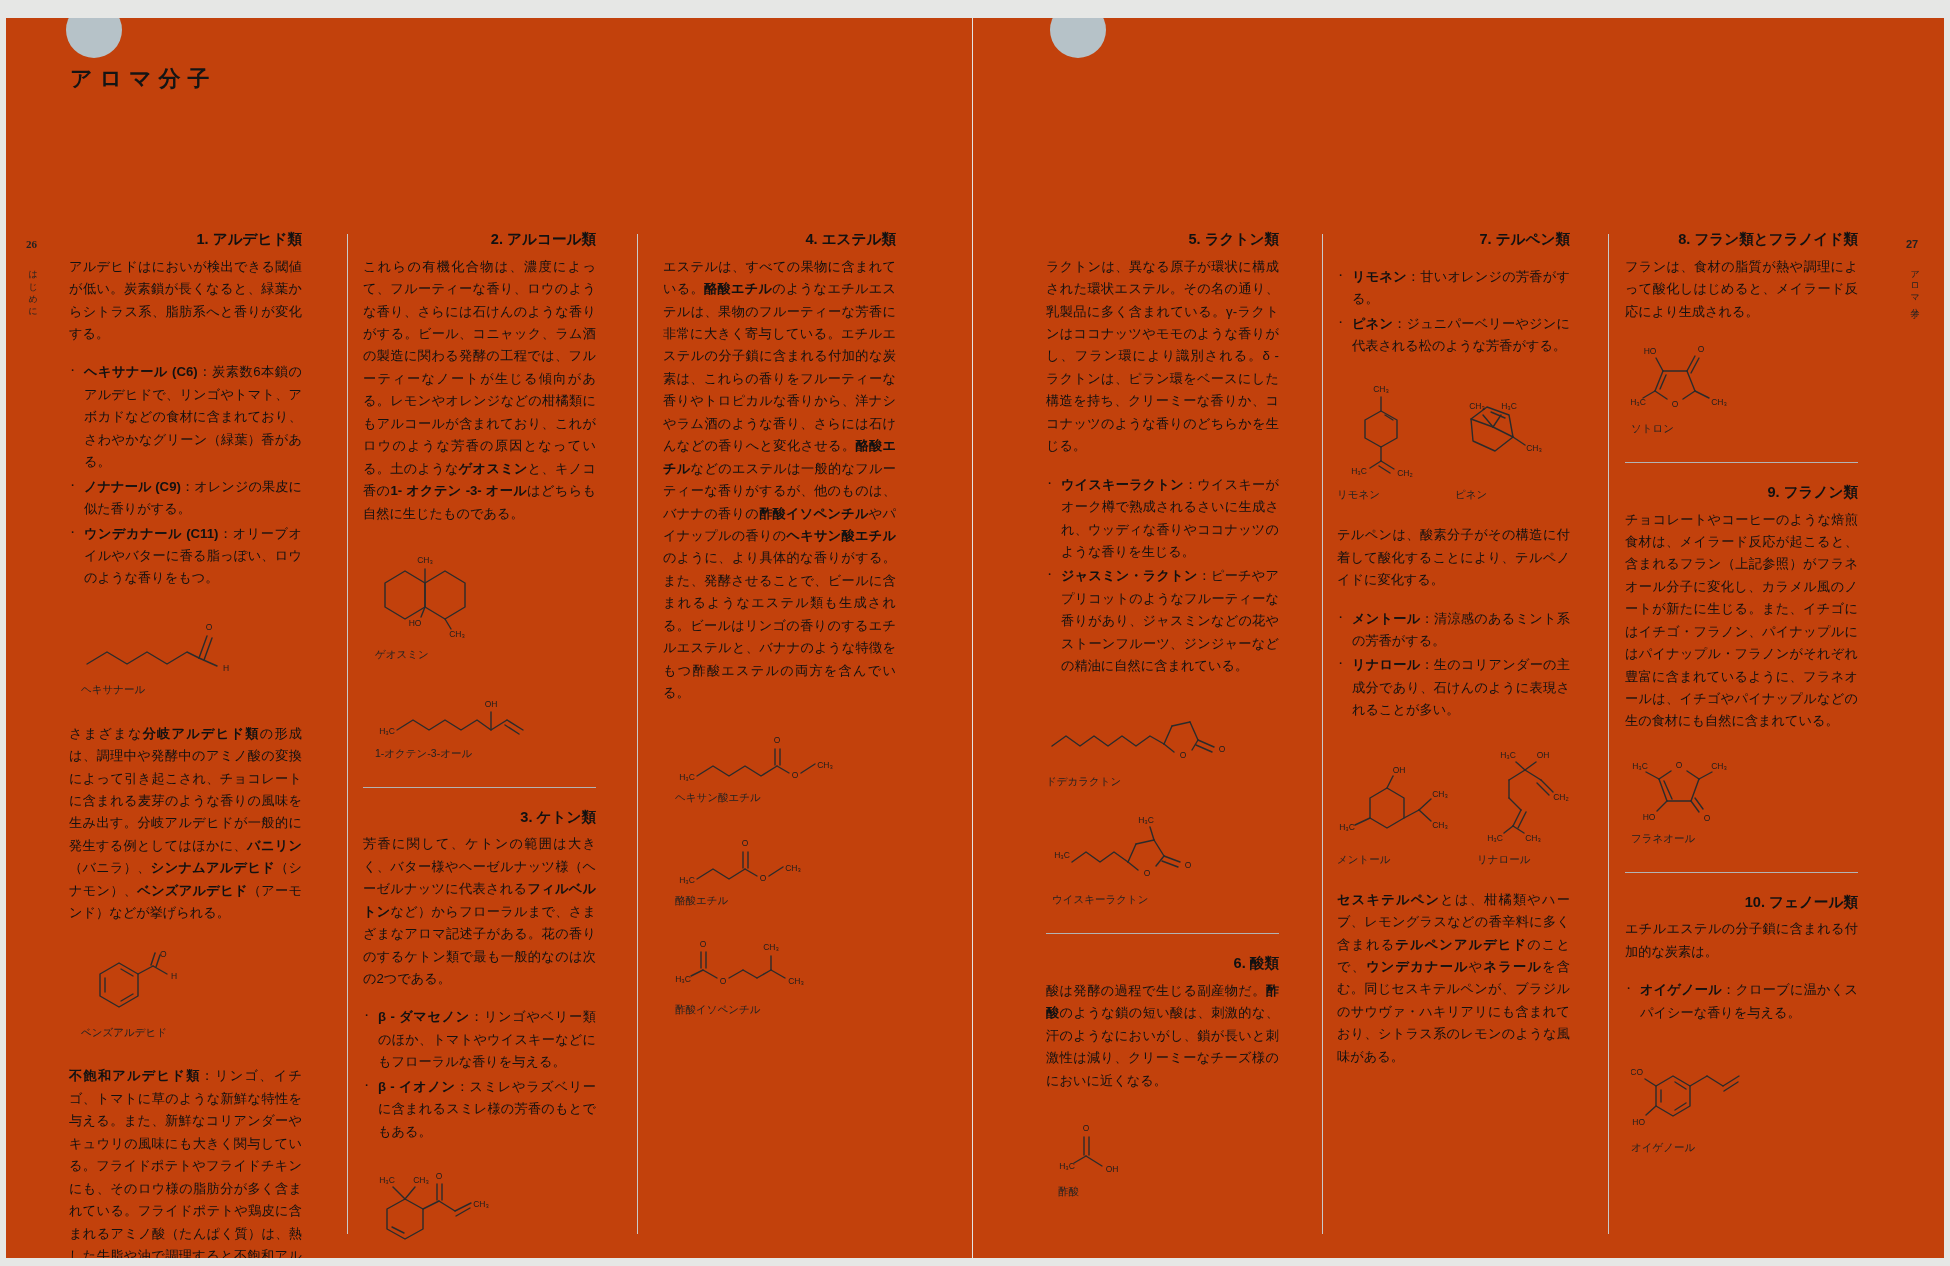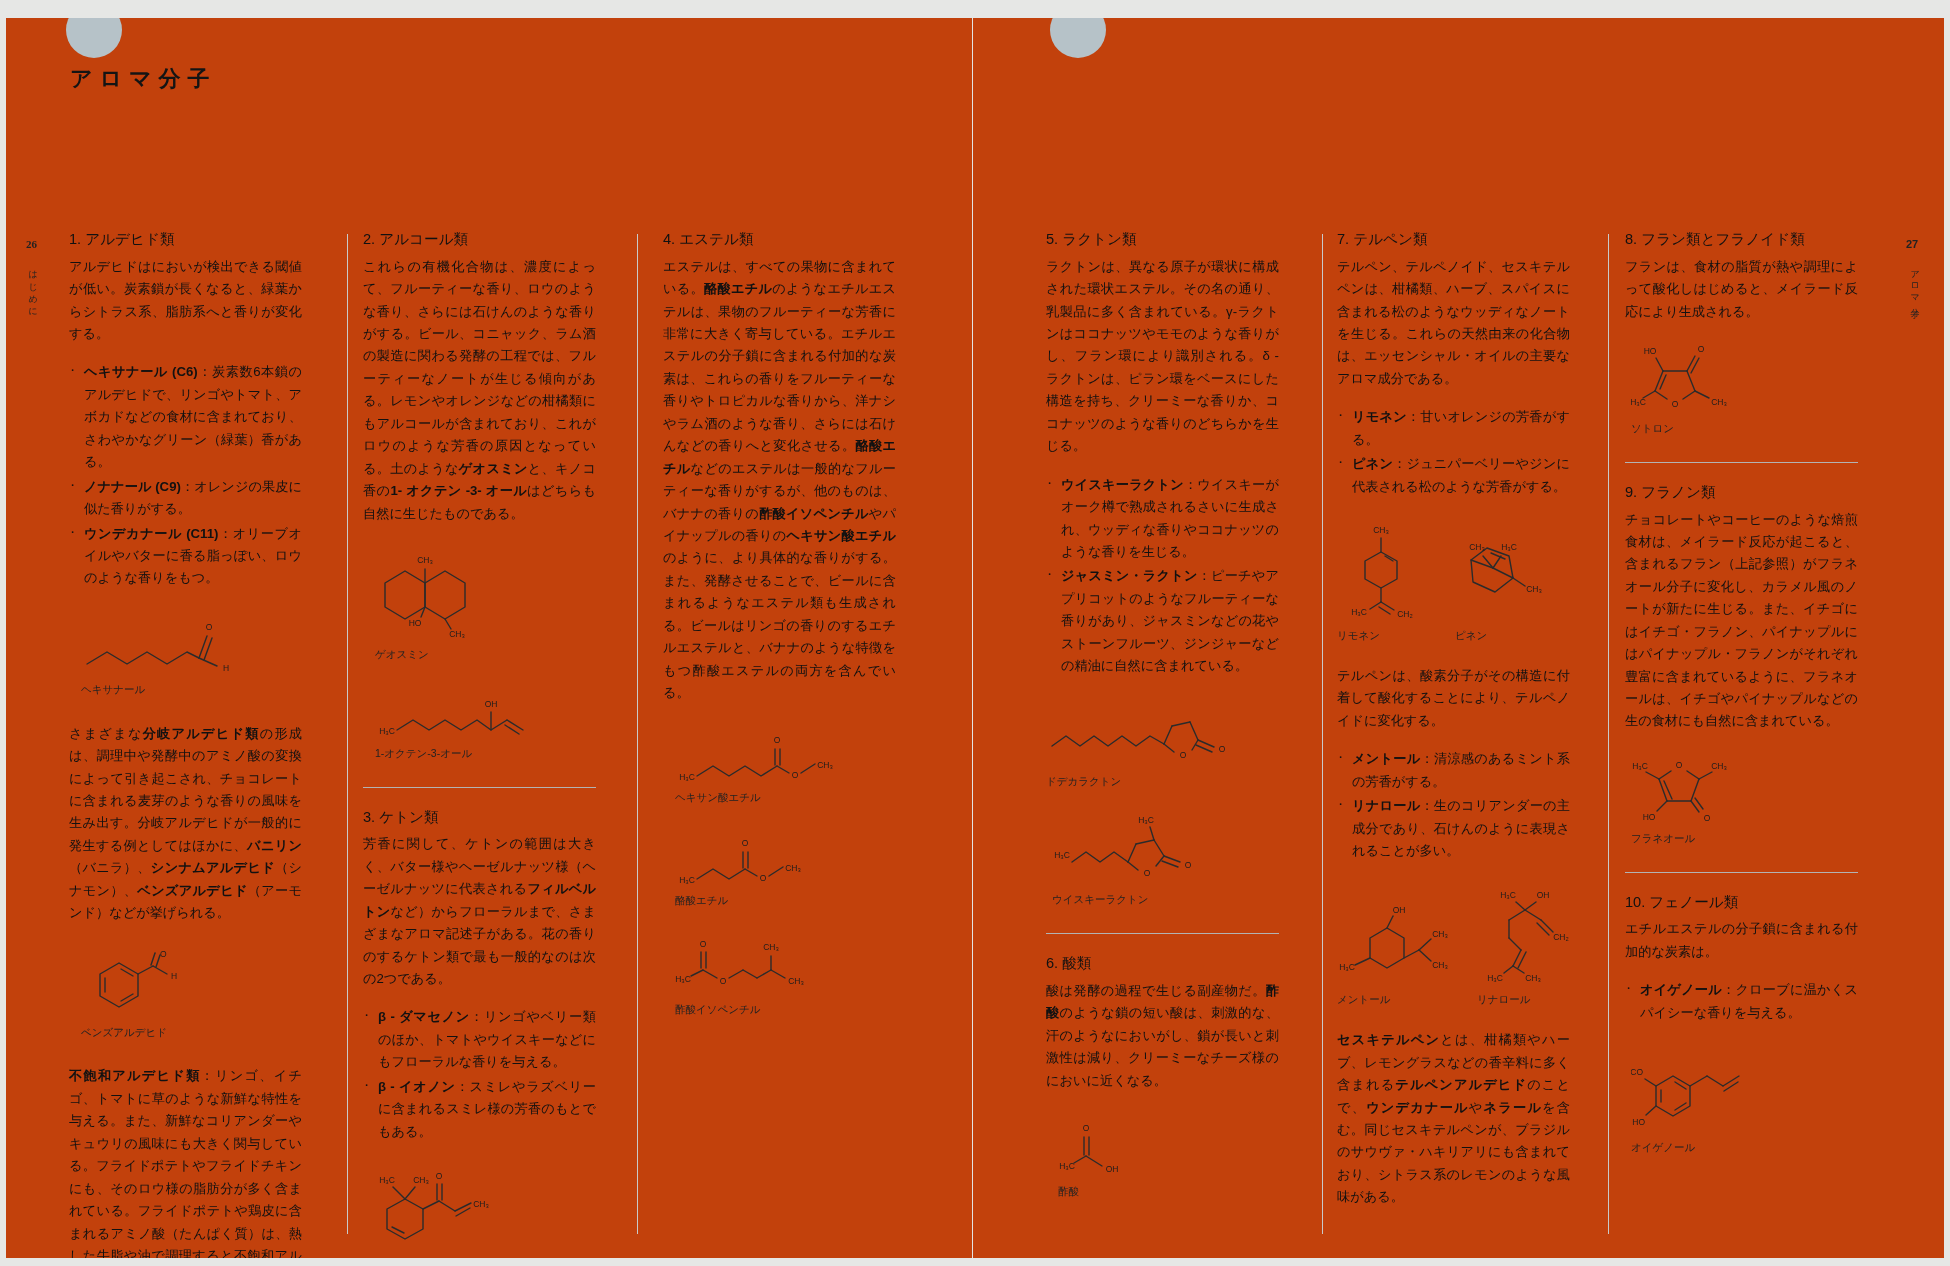--- a/index.html
+++ b/index.html
@@ -3,21 +3,21 @@
 <meta charset="utf-8">
 <style>
   html,body{margin:0;padding:0;}
   body{background:#e6e7e5;font-family:"Liberation Sans",sans-serif;width:1950px;height:1266px;position:relative;}
   .page{position:absolute;left:6px;top:18px;width:1938px;height:1240px;background:#c2410c;overflow:hidden;}
   .circle{position:absolute;width:56px;height:56px;border-radius:50%;top:-16px;}
   .title{position:absolute;left:64px;top:46px;font-family:"DejaVu Serif","Liberation Serif",serif;font-size:22px;letter-spacing:7px;color:#141414;font-weight:600;}
   .pageno{position:absolute;top:220px;font-size:11px;font-weight:bold;color:#222;}
   .vlabel{position:absolute;top:246px;writing-mode:vertical-rl;font-size:9px;color:#222;letter-spacing:2px;}
   .col{position:absolute;top:212px;width:233px;font-size:13.2px;line-height:1.7;color:#111;text-align:justify;}
-  .col .h{font-size:14.6px;font-weight:normal;margin:0 0 6px;text-align:left;line-height:1.35;}
+  .col .h{font-size:14.6px;font-weight:bold;margin:0 0 6px;text-align:right;line-height:1.35;}
   .col p{margin:0 0 4px;}
   .gap{margin-top:16px;}
   ul{list-style:none;margin:16px 0 10px;padding:0;}
   li{position:relative;padding-left:15px;margin-bottom:2px;}
   li::before{content:"\30FB";position:absolute;left:-2px;top:0;font-size:11px;}
   b{font-weight:bold;}
   .rule{border:none;border-top:1px solid #b3b3b3;margin:24px 0 20px;}
   figure{margin:24px 0 24px 12px;}
   figcaption{font-size:10.5px;color:#222;margin-top:5px;}
   figure svg{display:block;}
@@ -247,21 +247,20 @@
         <text x="28" y="15" text-anchor="middle">O</text>
         <text x="9" y="53" text-anchor="middle">H₃C</text>
         <text x="54" y="56" text-anchor="middle">OH</text>
       </svg>
       <figcaption>酢酸</figcaption>
     </figure>
   </div>
 
   <div class="col" style="left:1331px;">
     <div class="h">7. テルペン類</div>
-    <p>テルペン、テルペノイド、セスキテルペンは、柑橘類、ハーブ、スパイスに含まれる松のようなウッディなノートを生じる。これらの天然由来の化合物は、エッセンシャル・オイルの主要なアロマ成分である。</p>
     <ul>
       <li><b>リモネン</b><span>：甘いオレンジの芳香がする。</span></li>
       <li><b>ピネン</b><span>：ジュニパーベリーやジンに代表される松のような芳香がする。</span></li>
     </ul>
     <div class="molrow">
       <figure>
         <svg width="90" height="100" viewBox="0 0 90 100">
           <line class="bond" x1="44" y1="16" x2="44" y2="30"></line>
           <polygon class="bond" points="44,30 60,39 60,57 44,66 28,57 28,39"></polygon>
           <line class="bond" x1="48" y1="34" x2="56" y2="39"></line>

